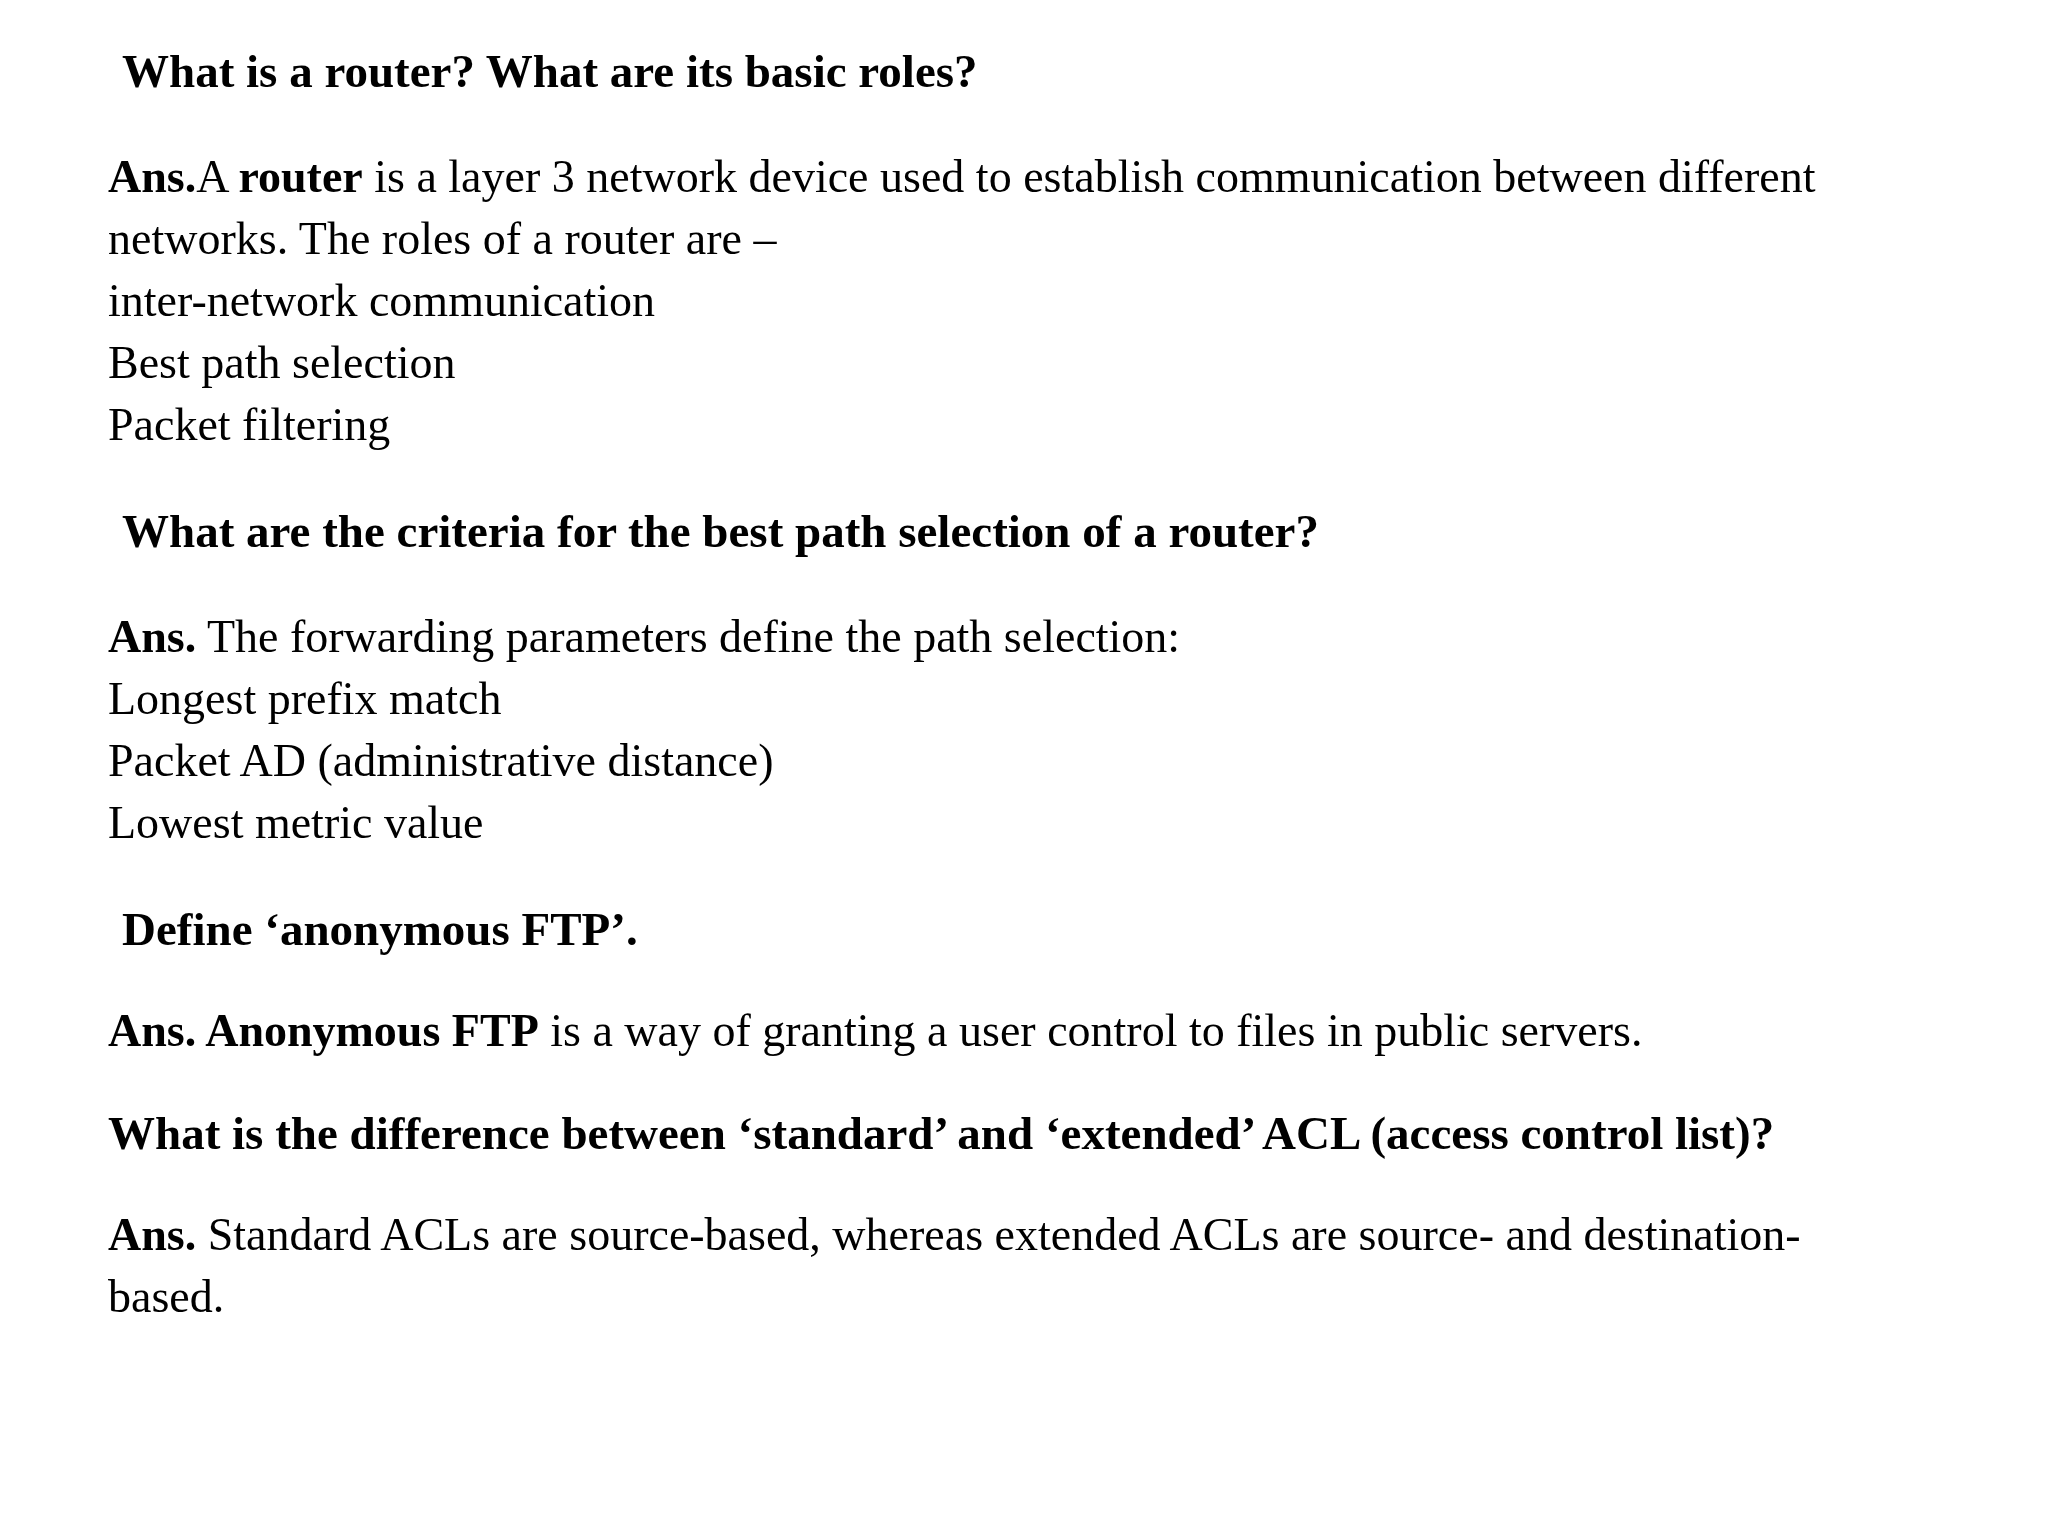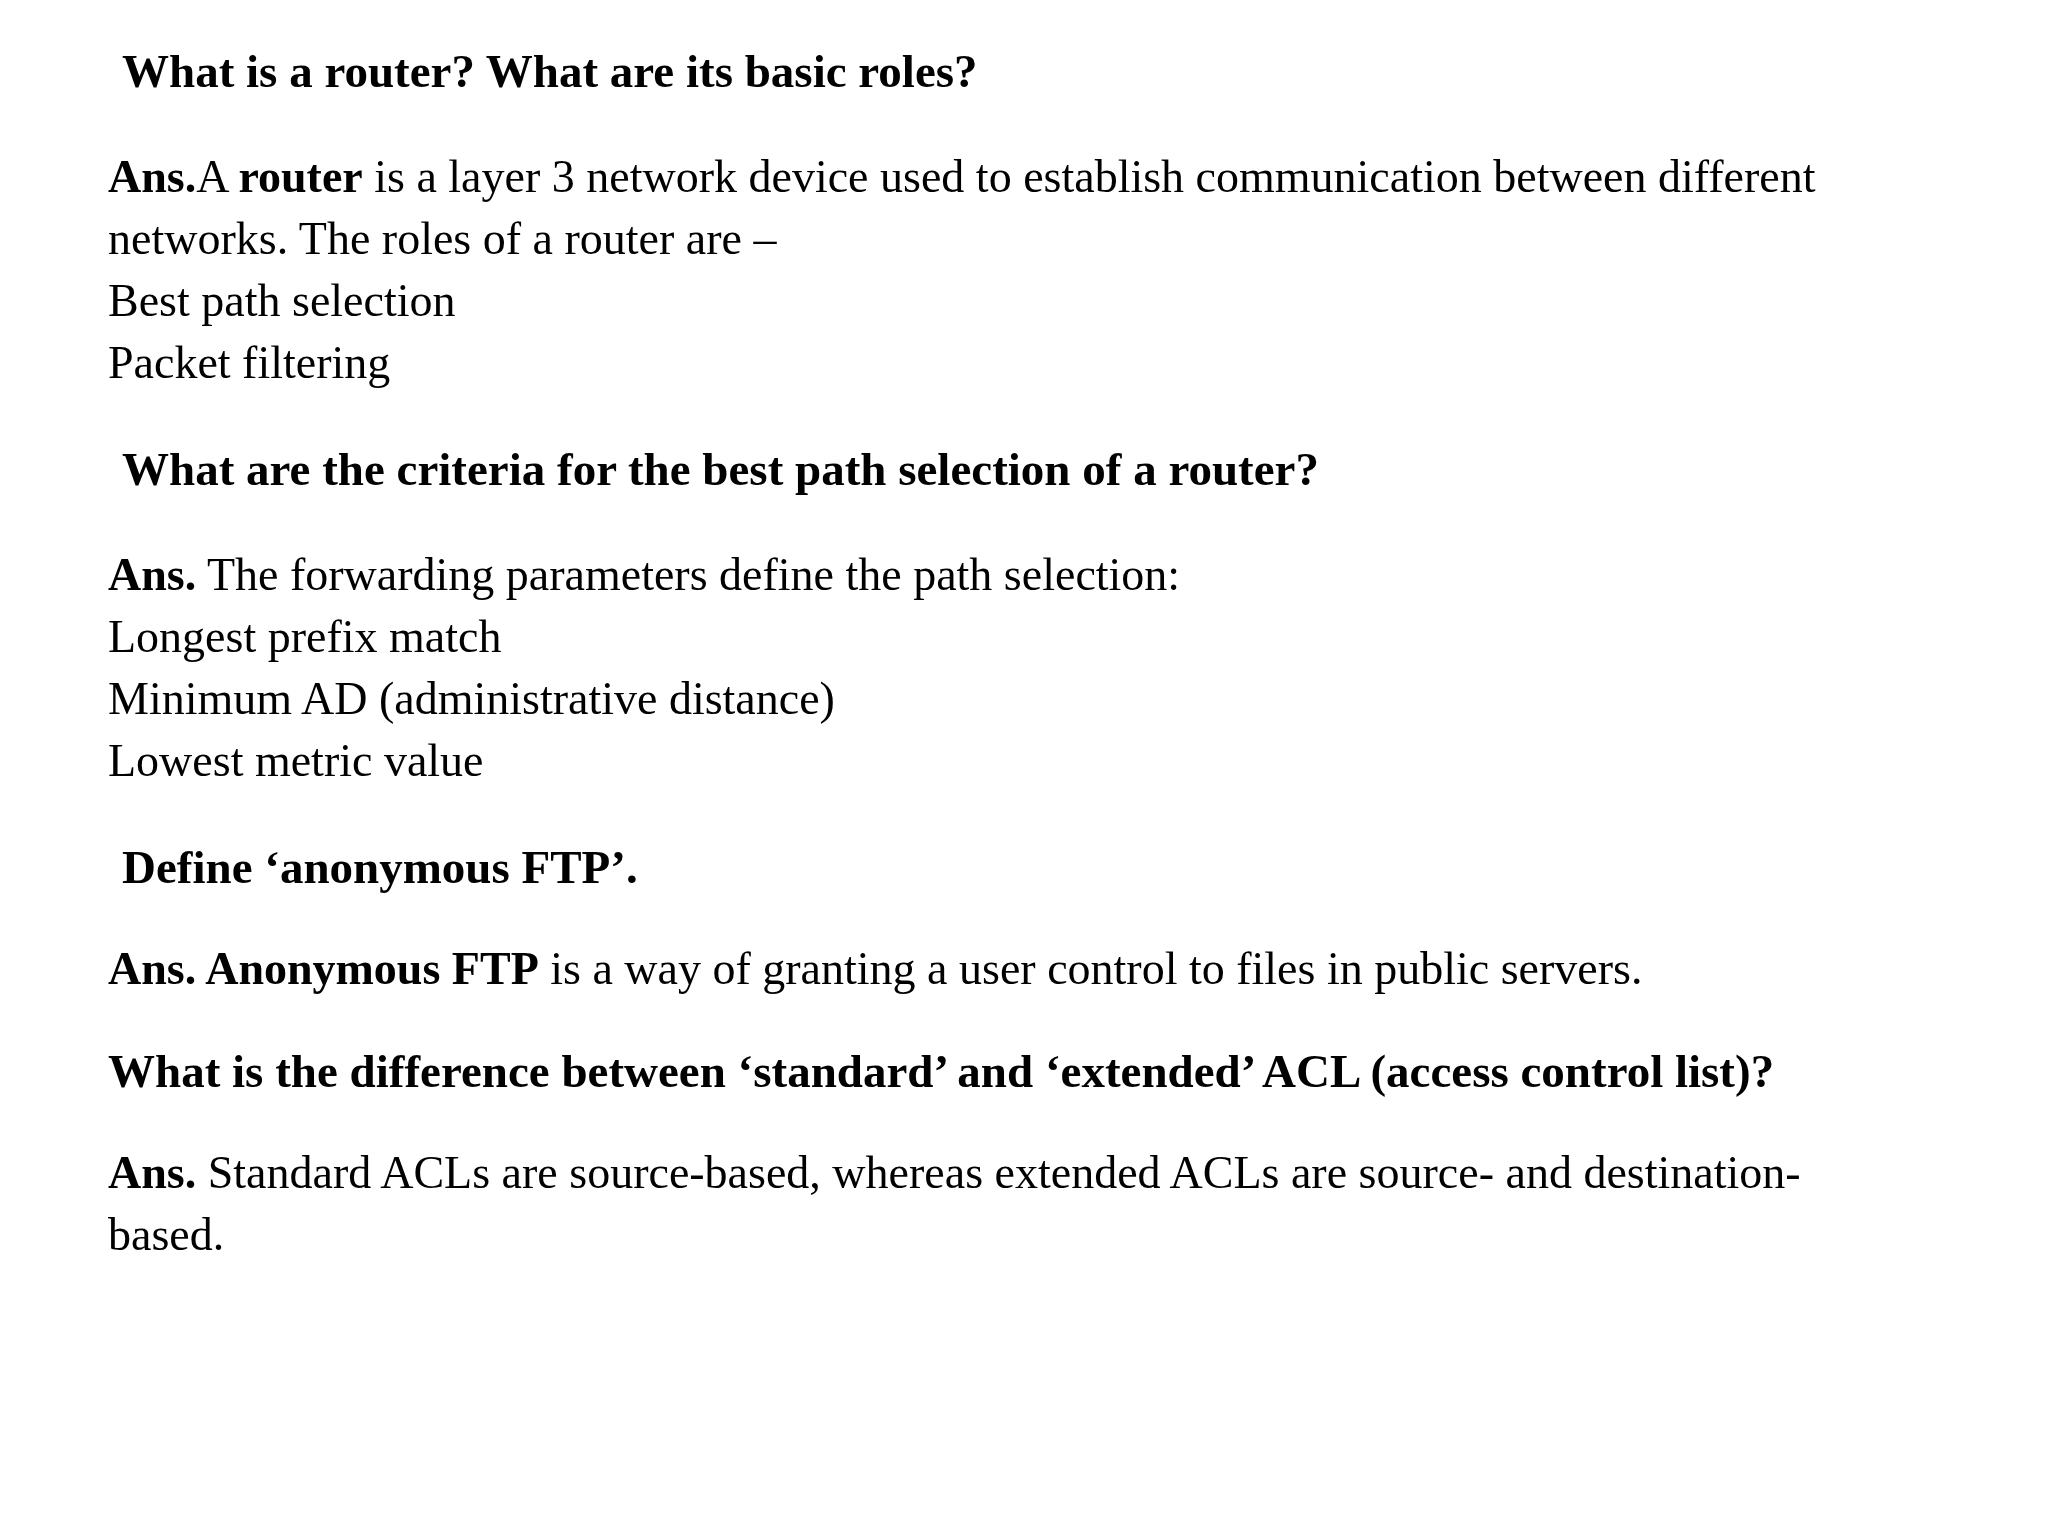--- a/index.html
+++ b/index.html
@@ -82,37 +82,38 @@
 
     <div class="qa-heading indented block">What is a router? What are its basic roles?</div>
 
     <div class="gap-lg"></div>
 
     <div class="qa-answer block">
       <span class="lead">Ans.</span><span>A </span><b>router</b><span> is a layer 3 network device used to establish communication between different networks. The roles of a router are –</span>
     </div>
 
     <ul class="plain-list">
+      <li>inter-network communication</li>
       <li>Best path selection</li>
       <li>Packet filtering</li>
     </ul>
 
     <div class="gap-lg"></div>
 
     <div class="qa-heading indented block">What are the criteria for the best path selection of a router?</div>
 
     <div class="gap-lg"></div>
 
     <div class="qa-answer block">
       <span class="lead">Ans.</span><span> The forwarding parameters define the path selection:</span>
     </div>
 
     <ul class="plain-list">
       <li>Longest prefix match</li>
-      <li>Minimum AD (administrative distance)</li>
+      <li>Packet AD (administrative distance)</li>
       <li>Lowest metric value</li>
     </ul>
 
     <div class="gap-lg"></div>
 
     <div class="qa-heading indented block">Define ‘anonymous FTP’.</div>
 
     <div class="gap-md"></div>
 
     <div class="qa-answer block">

